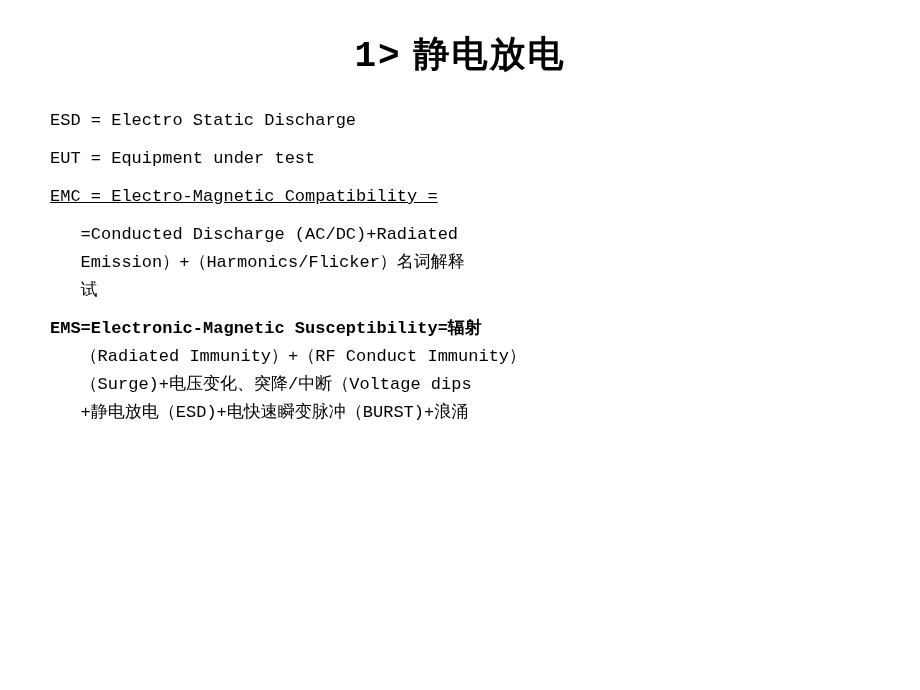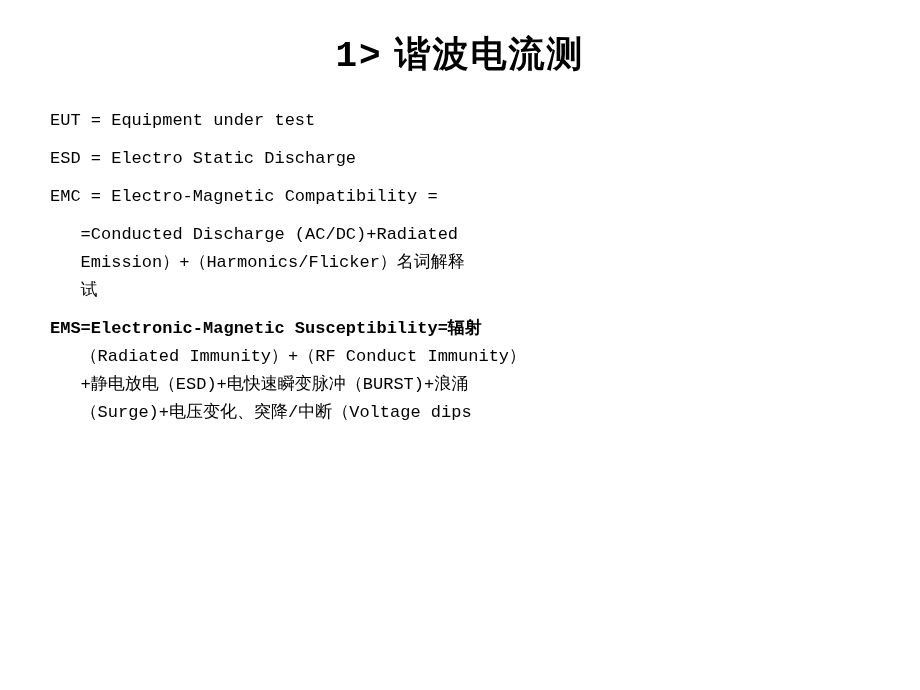--- a/index.html
+++ b/index.html
@@ -41,38 +41,38 @@
       flex-direction: column;
       gap: 10px;
     }
   </style>
 </head>
 <body>
 
 <div>
   <h1 class="page-title">
     <span class="title-number">1&gt;</span>
-    <span class="title-text">谐波电流测</span>
+    <span class="title-text">静电放电</span>
   </h1>
 
   <div class="definitions" id="definitions-container">
   <div style="line-height: 1.65; font-size: 17px; font-family: &quot;Courier New&quot;, Courier, monospace;">
+        <div style="white-space: pre;">ESD = Electro Static Discharge</div>
+      </div>
+      <div style="line-height: 1.65; font-size: 17px; font-family: &quot;Courier New&quot;, Courier, monospace;">
         <div style="white-space: pre;">EUT = Equipment under test</div>
       </div>
       <div style="line-height: 1.65; font-size: 17px; font-family: &quot;Courier New&quot;, Courier, monospace;">
-        <div style="white-space: pre;">ESD = Electro Static Discharge</div>
-      </div>
-      <div style="line-height: 1.65; font-size: 17px; font-family: &quot;Courier New&quot;, Courier, monospace;">
-        <div style="white-space: pre;">EMC = Electro-Magnetic Compatibility =</div>
+        <div style="white-space: pre; text-decoration: underline;">EMC = Electro-Magnetic Compatibility =</div>
       </div>
       <div style="line-height: 1.65; font-size: 17px; font-family: &quot;Courier New&quot;, Courier, monospace;">
         <div style="white-space: pre;">   =Conducted Discharge (AC/DC)+Radiated</div>
         <div style="white-space: pre;">   Emission）+（Harmonics/Flicker）名词解释</div>
         <div style="white-space: pre;">   试</div>
       </div>
       <div style="line-height: 1.65; font-size: 17px; font-family: &quot;Courier New&quot;, Courier, monospace;">
         <div style="white-space: pre; font-weight: bold;">EMS=Electronic-Magnetic Susceptibility=辐射</div>
         <div style="white-space: pre;">   （Radiated Immunity）+（RF Conduct Immunity）</div>
+        <div style="white-space: pre;">   （Surge)+电压变化、突降/中断（Voltage dips</div>
         <div style="white-space: pre;">   +静电放电（ESD)+电快速瞬变脉冲（BURST)+浪涌</div>
-        <div style="white-space: pre;">   （Surge)+电压变化、突降/中断（Voltage dips</div>
       </div>
     </div>
 </div>
 
 </body></html>

